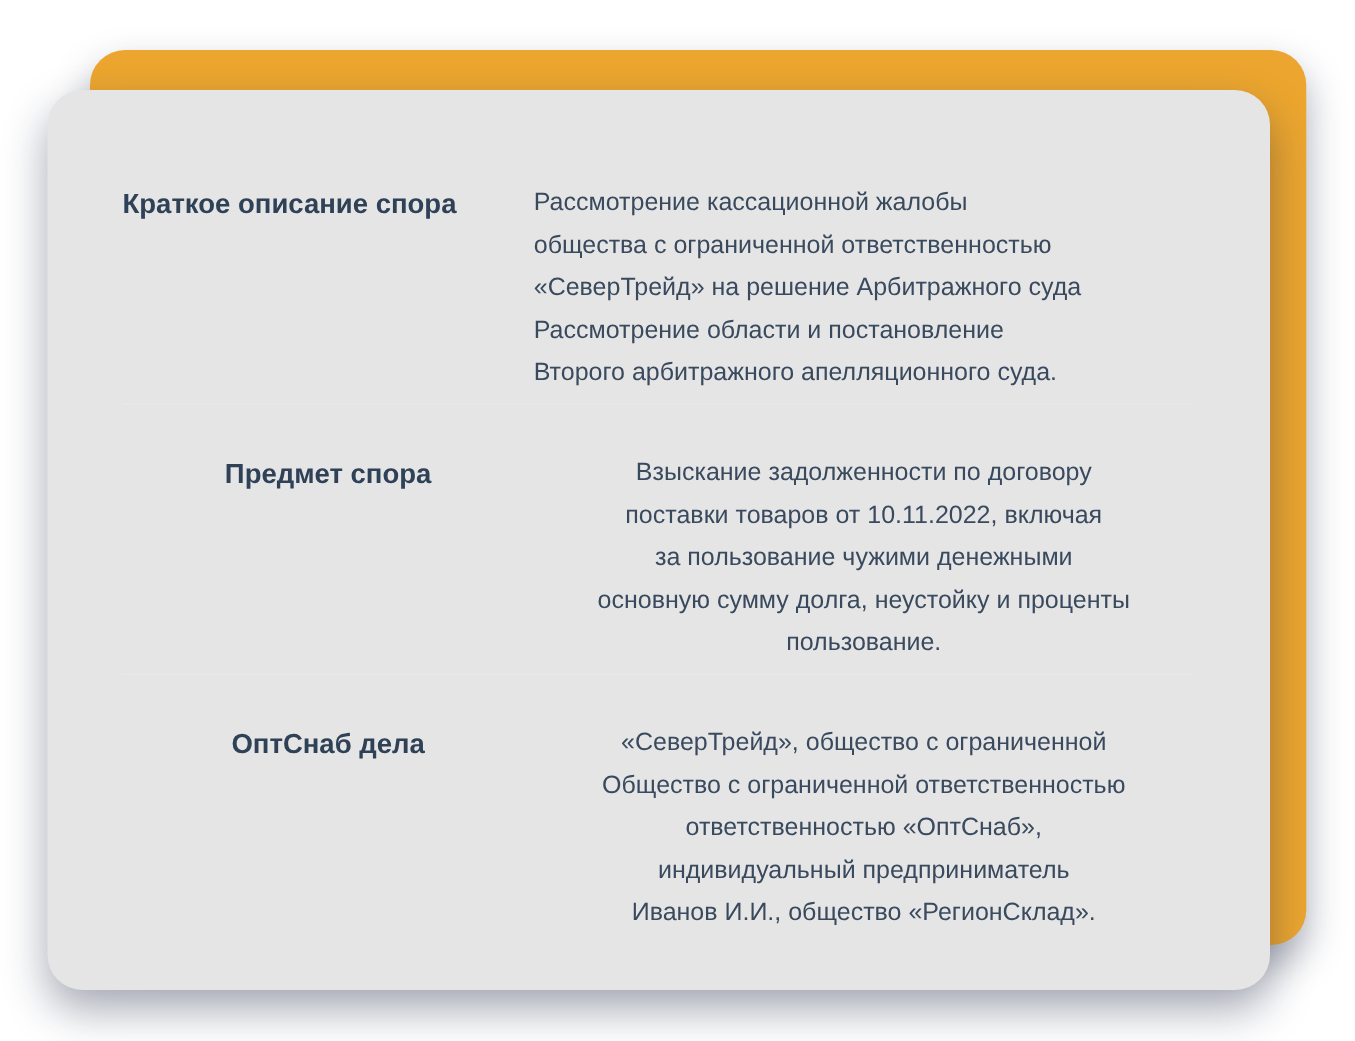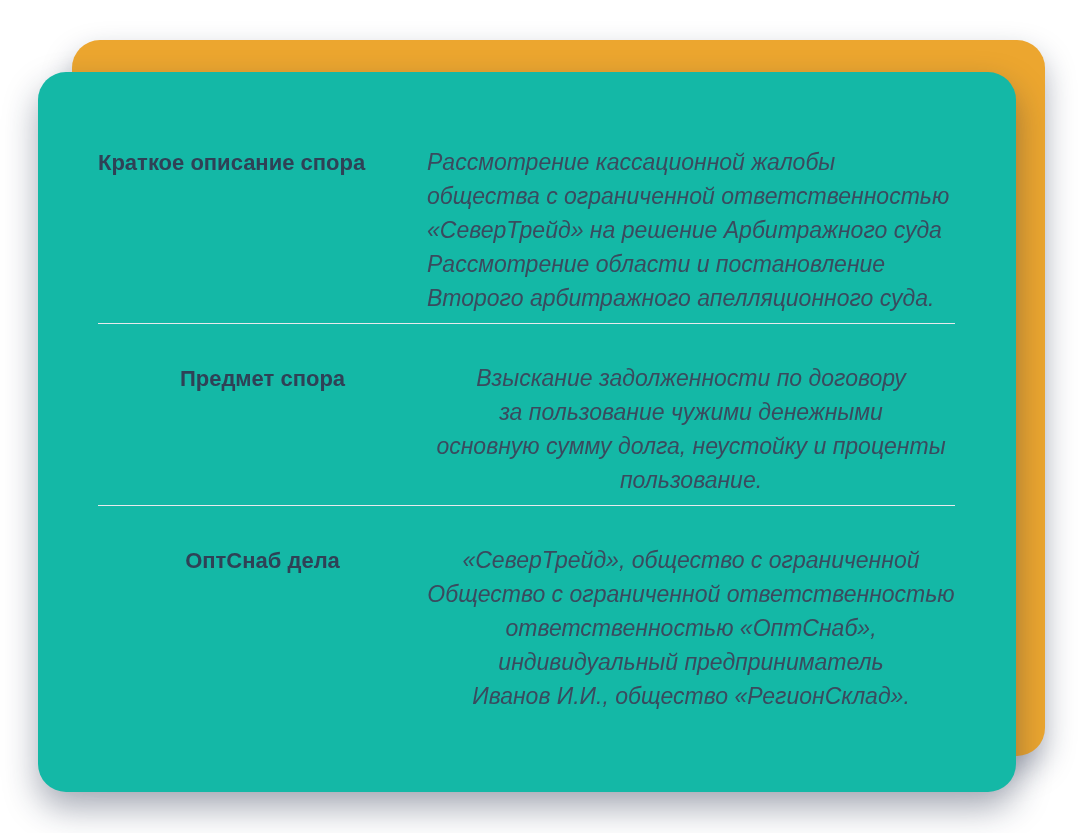--- a/index.html
+++ b/index.html
@@ -24,21 +24,21 @@
     background: #ECA62F;
     border-radius: 28px;
     box-shadow: 0 14px 30px rgba(24, 33, 62, 0.35);
   }
   .card {
     position: absolute;
     left: 38px;
     top: 72px;
     width: 978px;
     height: 720px;
-    background: #14b8a6;
+    background: #e5e5e5;
     border-radius: 28px;
     box-shadow: 0 16px 34px rgba(24, 33, 62, 0.38);
     padding: 73px 61px 50px 60px;
   }
   .row {
     display: flex;
     align-items: flex-start;
   }
   .row.mid {
     border-bottom: 1px solid #E8E9EC;
@@ -52,25 +52,24 @@
     width: 329px;
     flex: 0 0 329px;
     font-size: 22px;
     line-height: 34px;
     font-weight: 700;
     color: #2F4156;
     padding-top: 1px;
   }
   .field-value {
     flex: 1 1 auto;
-    font-size: 23px;
+    font-size: 20px;
     line-height: 34px;
     font-weight: 400;
     color: #3A4A5E;
-    font-style: italic;
   }
 </style>
 </head>
 <body>
 
 <div class="stage">
   <div class="accent-backdrop"></div>
 
   <div class="card">
 
@@ -82,20 +81,21 @@
         <div>«СеверТрейд» на решение Арбитражного суда</div>
         <div>Рассмотрение области и постановление</div>
         <div>Второго арбитражного апелляционного суда.</div>
       </div>
     </div>
 
     <div class="row mid not-first">
       <div class="field-label">Предмет спора</div>
       <div class="field-value">
         <div>Взыскание задолженности по договору</div>
+        <div>поставки товаров от 10.11.2022, включая</div>
         <div>за пользование чужими денежными</div>
         <div>основную сумму долга, неустойку и проценты</div>
         <div>пользование.</div>
       </div>
     </div>
 
     <div class="row not-first">
       <div class="field-label">ОптСнаб дела</div>
       <div class="field-value">
         <div>«СеверТрейд», общество с ограниченной</div>

